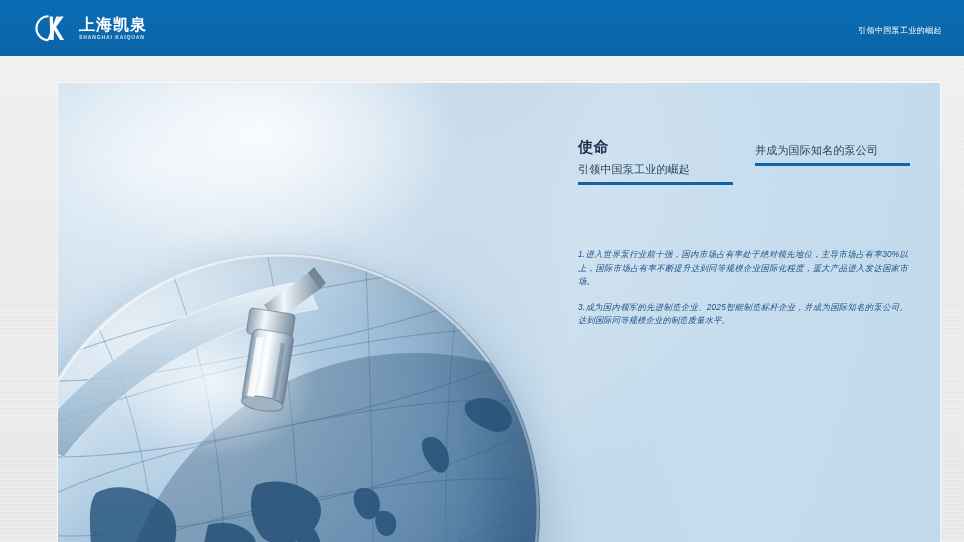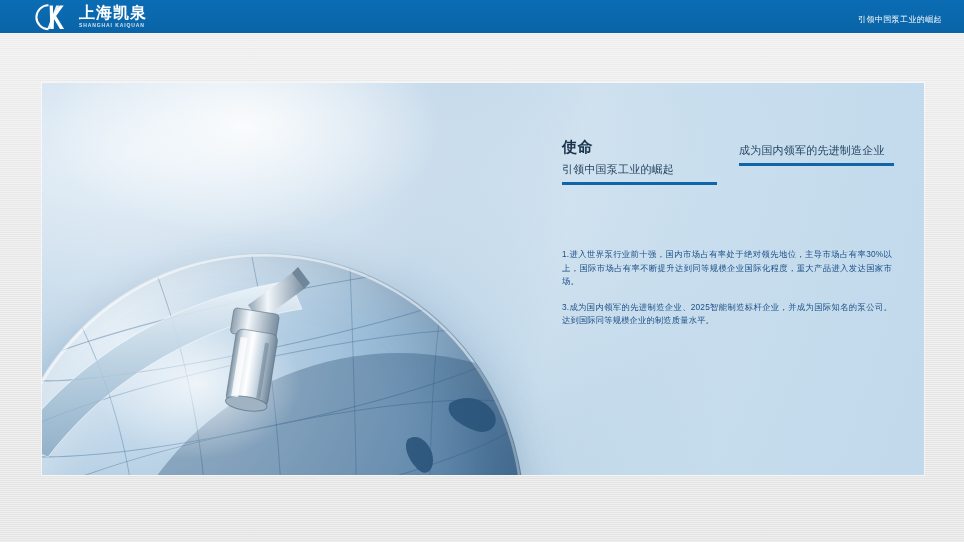--- a/index.html
+++ b/index.html
@@ -17,21 +17,21 @@
   #page:before{
     content:""; position:absolute; inset:0;
     background-image:
       repeating-linear-gradient(0deg, rgba(255,255,255,.35) 0 1px, rgba(0,0,0,.012) 1px 2px);
     pointer-events:none;
   }
 
   
   #header{
     position:relative; z-index:3;
-    height:33px; width:100%;
+    height:56px; width:100%;
     background:linear-gradient(180deg,#0a6cb4 0%,#0a68ad 55%,#0a63a6 100%);
     display:flex; align-items:center; justify-content:space-between;
   }
   #header .left{ display:flex; align-items:center; padding-left:33px; }
   .logo{ display:flex; align-items:center; gap:6px; }
   .logo-mark{ width:40px; height:30px; display:block; }
   .logo-words{ display:flex; flex-direction:column; justify-content:center; line-height:1; }
   .logo-cn{
     color:#ffffff; font-size:16px; font-weight:bold; letter-spacing:1px;
     white-space:nowrap;
@@ -40,21 +40,21 @@
     color:#cfe3f3; font-size:5px; font-weight:bold; letter-spacing:.9px;
     margin-top:2px; white-space:nowrap;
   }
   #header .right{ padding-right:22px; }
   .tagline{
     color:#ffffff; font-size:8px; letter-spacing:.4px; white-space:nowrap;
   }
 
   
   #slide{
-    position:absolute; left:42px; top:83px; width:882px; height:392px;
+    position:absolute; left:58px; top:83px; width:882px; height:460px;
     overflow:hidden; z-index:2;
     background:
       radial-gradient(115% 130% at 10% 18%, #e8f1f8 0%, #cfe0ee 26%, #b6d0e4 48%, #9dc0da 68%, #8fb6d4 100%);
     box-shadow:0 0 0 1px rgba(255,255,255,.5);
   }
   
   .wash{
     position:absolute; inset:0;
     background:linear-gradient(100deg,
       rgba(255,255,255,0) 0%,
@@ -101,21 +101,21 @@
   }
   .head-sub{
     margin-top:5px; font-size:11px; color:#1c3c58; line-height:1.3;
     white-space:nowrap; letter-spacing:.2px;
   }
   .head-rule{
     margin-top:6px; height:3px; width:100%;
     background:#1264a8;
   }
 
-  .paras{ position:absolute; left:40px; top:165px; width:330px; }
+  .paras{ position:absolute; left:40px; top:165px; width:330px;font-style:italic; }
   .para{
     font-size:8.3px; line-height:13.6px; color:#1a4e86;
     letter-spacing:.15px; margin-bottom:12px; text-align:justify;
   }
   .para:last-child{ margin-bottom:16px; }
 </style>
 </head>
 <body>
 
 <div id="page">
@@ -258,21 +258,21 @@
 
     <div class="content">
 
       <div class="heads">
         <div class="head-block">
           <div class="head-title">使命</div>
           <div class="head-sub">引领中国泵工业的崛起</div>
           <div class="head-rule"></div>
         </div>
         <div class="head-block">
-          <div class="head-sub">成为国内领军的先进制造企业</div>
+          <div class="head-sub">并成为国际知名的泵公司</div>
           <div class="head-rule"></div>
         </div>
       </div>
 
       <div class="paras">
         <p class="para">1.进入世界泵行业前十强，国内市场占有率处于绝对领先地位，主导市场占有率30%以上，国际市场占有率不断提升达到同等规模企业国际化程度，重大产品进入发达国家市场。</p>
         <p class="para">3.成为国内领军的先进制造企业、2025智能制造标杆企业，并成为国际知名的泵公司。达到国际同等规模企业的制造质量水平。</p>
       </div>
 
     </div>

